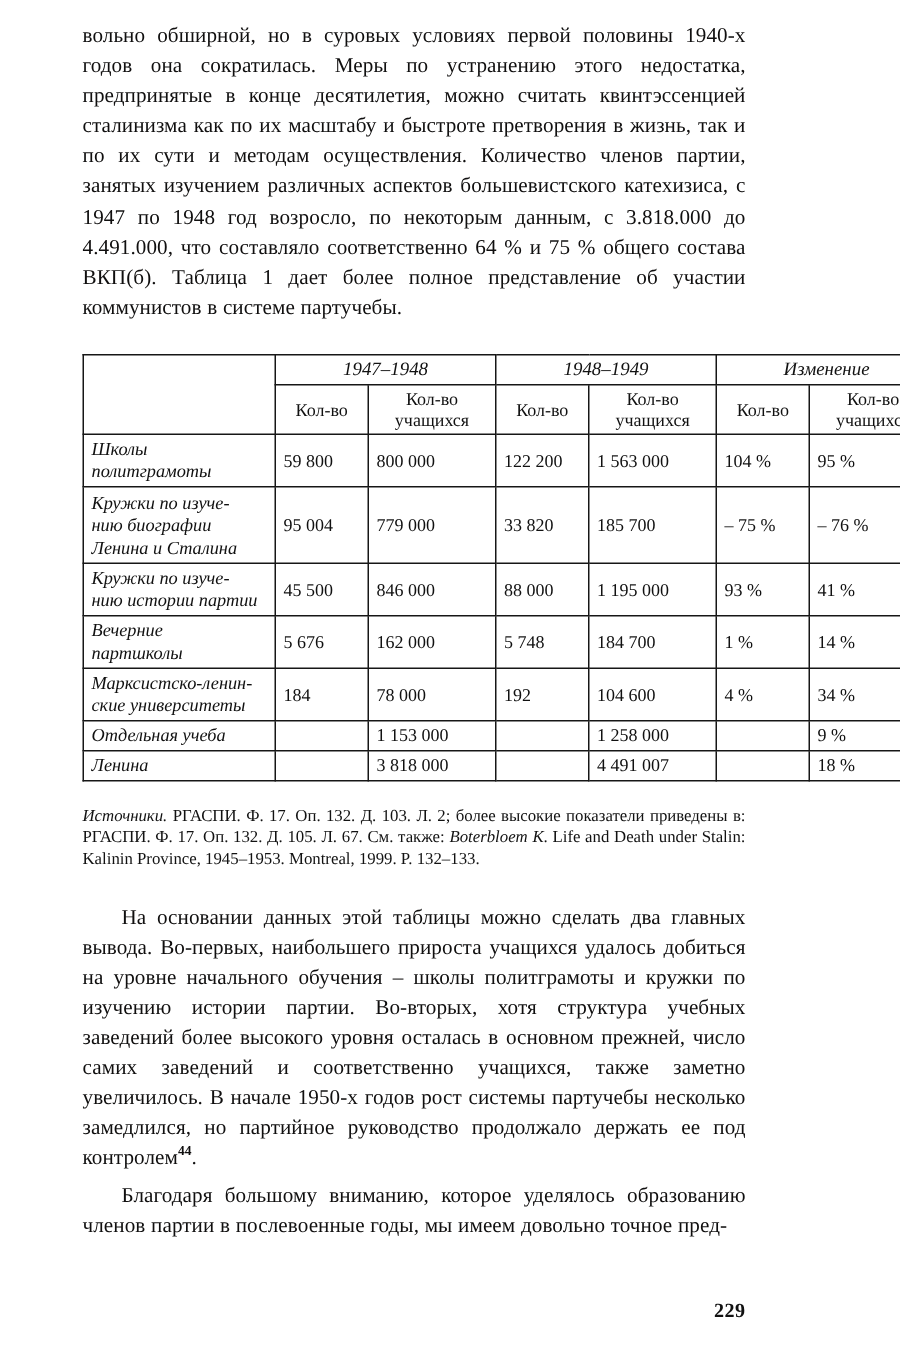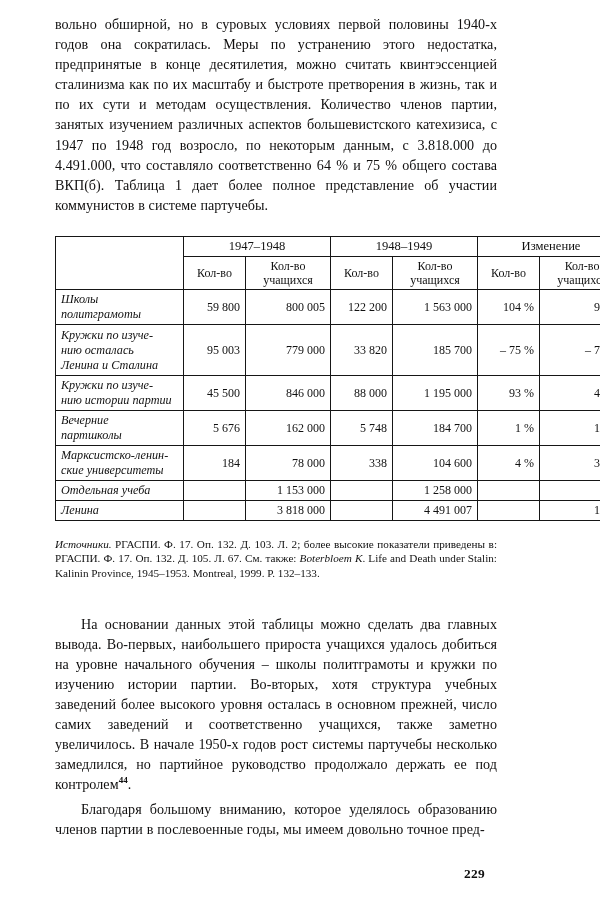--- a/index.html
+++ b/index.html
@@ -78,63 +78,63 @@
   
   .c-label { width: 128px; }
   .c-num   { width: 62px;  }
   .c-stu   { width: 85px;  }
 
   th.grp {
     text-align: center;
     font-size: 12.6px;
     padding-top: 3px;
     padding-bottom: 3px;
+    font-style: italic;
   }
   th.sub {
     text-align: center;
     font-size: 12.0px;
     line-height: 14.3px;
     padding-top: 2px;
     padding-bottom: 2px;
   }
   th.corner { border-right-width: 1.4px; }
 
   td.rowlabel {
     text-align: left;
     line-height: 14.8px;
     padding-left: 4px;
     padding-right: 2px;
     font-size: 12.2px;
     font-style: italic;
   }
   td.val {
-    text-align: right;
     padding-right: 6px;
     white-space: nowrap;
   }
   td.val.blank { padding: 0; }
 
   tr.r-tall td { height: 46px; }
   tr.r-med  td { height: 30px; }
   tr.r-one  td { height: 15px; }
 
   .src {
     margin-top: 16px;
     font-size: 11.2px;
     line-height: 14.2px;
     text-align: justify;
     color: #121212;
   }
   .src i { font-style: italic; }
 
-  .after-table { margin-top: 34px; }
+  .after-table { margin-top: 22px; }
 
   .pageno {
     position: absolute;
-    right: 67px;
+    right: 55px;
     bottom: 18px;
     font-size: 13.4px;
     font-weight: bold;
     letter-spacing: 0.3px;
   }
 </style>
 </head>
 <body>
 
 <div class="page">
@@ -171,34 +171,34 @@
         </tr>
       </thead>
       <tbody>
 
         <tr class="r-med">
           <td class="rowlabel">
             <span>Школы</span><br>
             <span>политграмоты</span>
           </td>
           <td class="val">59 800</td>
-          <td class="val">800 005</td>
+          <td class="val">800 000</td>
           <td class="val">122 200</td>
           <td class="val">1 563 000</td>
           <td class="val">104 %</td>
           <td class="val">95 %</td>
         </tr>
 
         <tr class="r-tall">
           <td class="rowlabel">
             <span>Кружки по изуче-</span><br>
-            <span>нию осталась</span><br>
+            <span>нию биографии</span><br>
             <span>Ленина и Сталина</span>
           </td>
-          <td class="val">95 003</td>
+          <td class="val">95 004</td>
           <td class="val">779 000</td>
           <td class="val">33 820</td>
           <td class="val">185 700</td>
           <td class="val">– 75 %</td>
           <td class="val">– 76 %</td>
         </tr>
 
         <tr class="r-med">
           <td class="rowlabel">
             <span>Кружки по изуче-</span><br>
@@ -225,21 +225,21 @@
           <td class="val">14 %</td>
         </tr>
 
         <tr class="r-med">
           <td class="rowlabel">
             <span>Марксистско-ленин-</span><br>
             <span>ские университеты</span>
           </td>
           <td class="val">184</td>
           <td class="val">78 000</td>
-          <td class="val">338</td>
+          <td class="val">192</td>
           <td class="val">104 600</td>
           <td class="val">4 %</td>
           <td class="val">34 %</td>
         </tr>
 
         <tr class="r-one">
           <td class="rowlabel">
             <span>Отдельная учеба</span>
           </td>
           <td class="val blank"></td>

